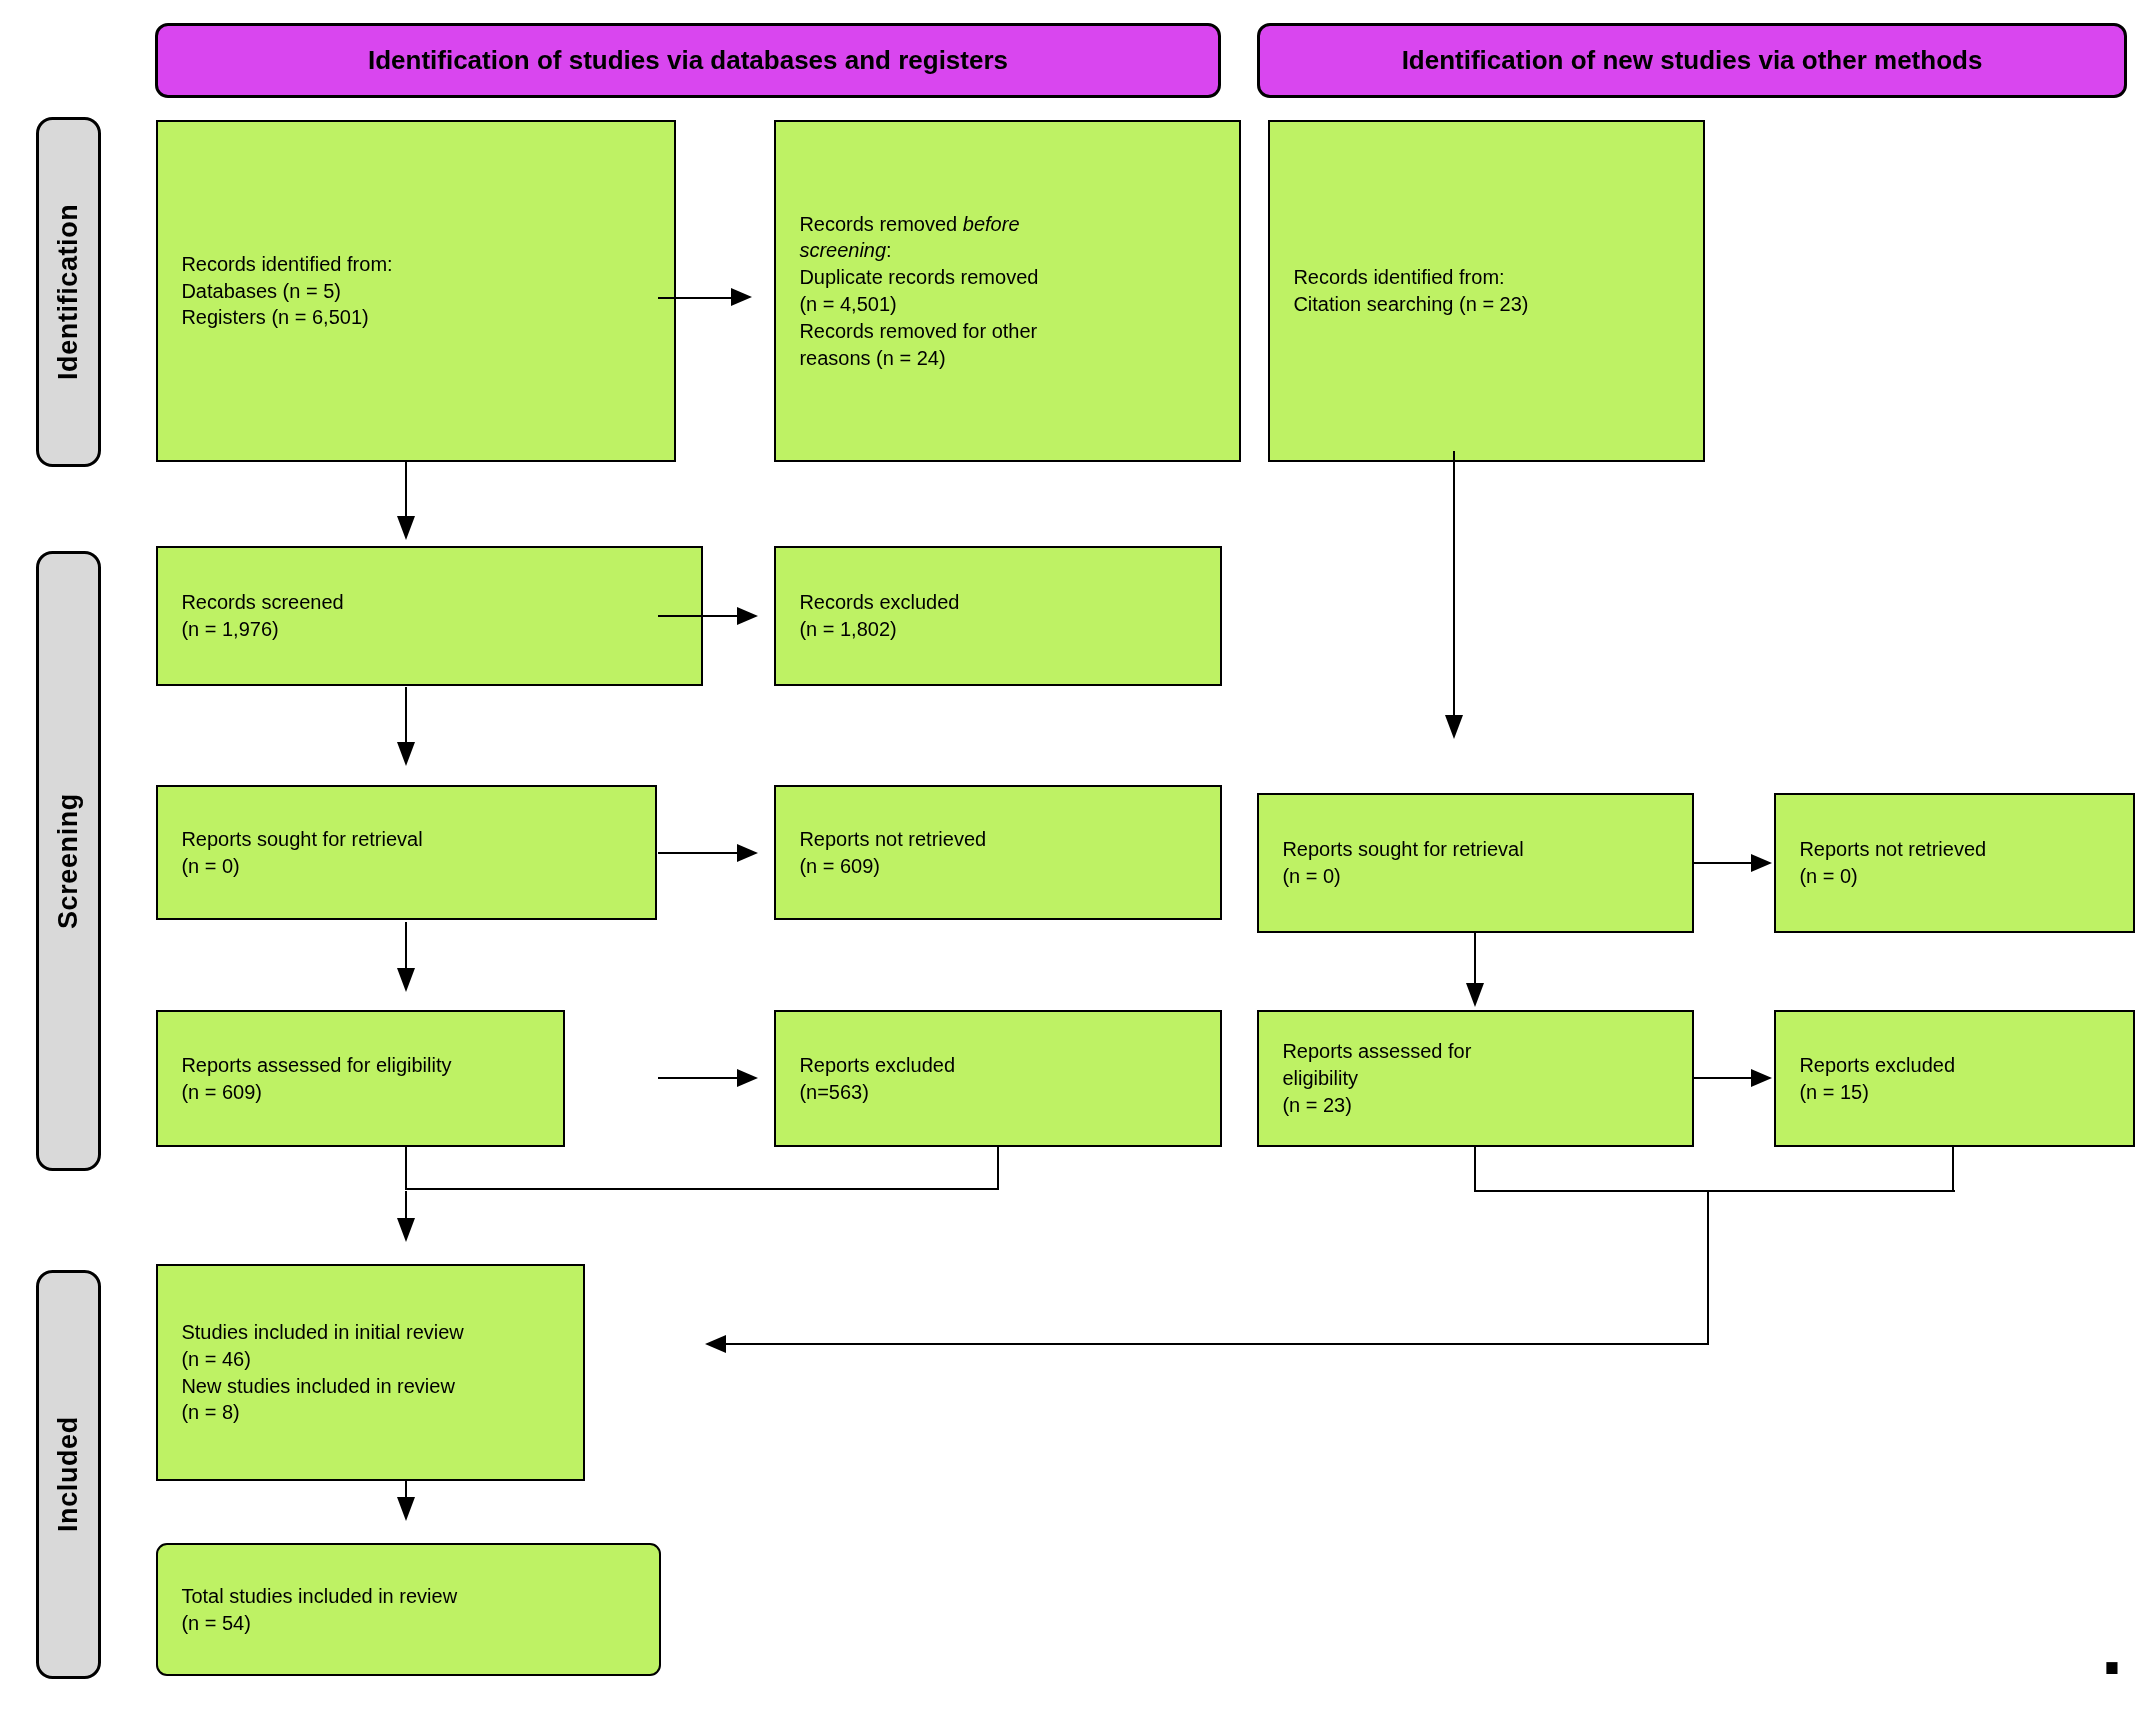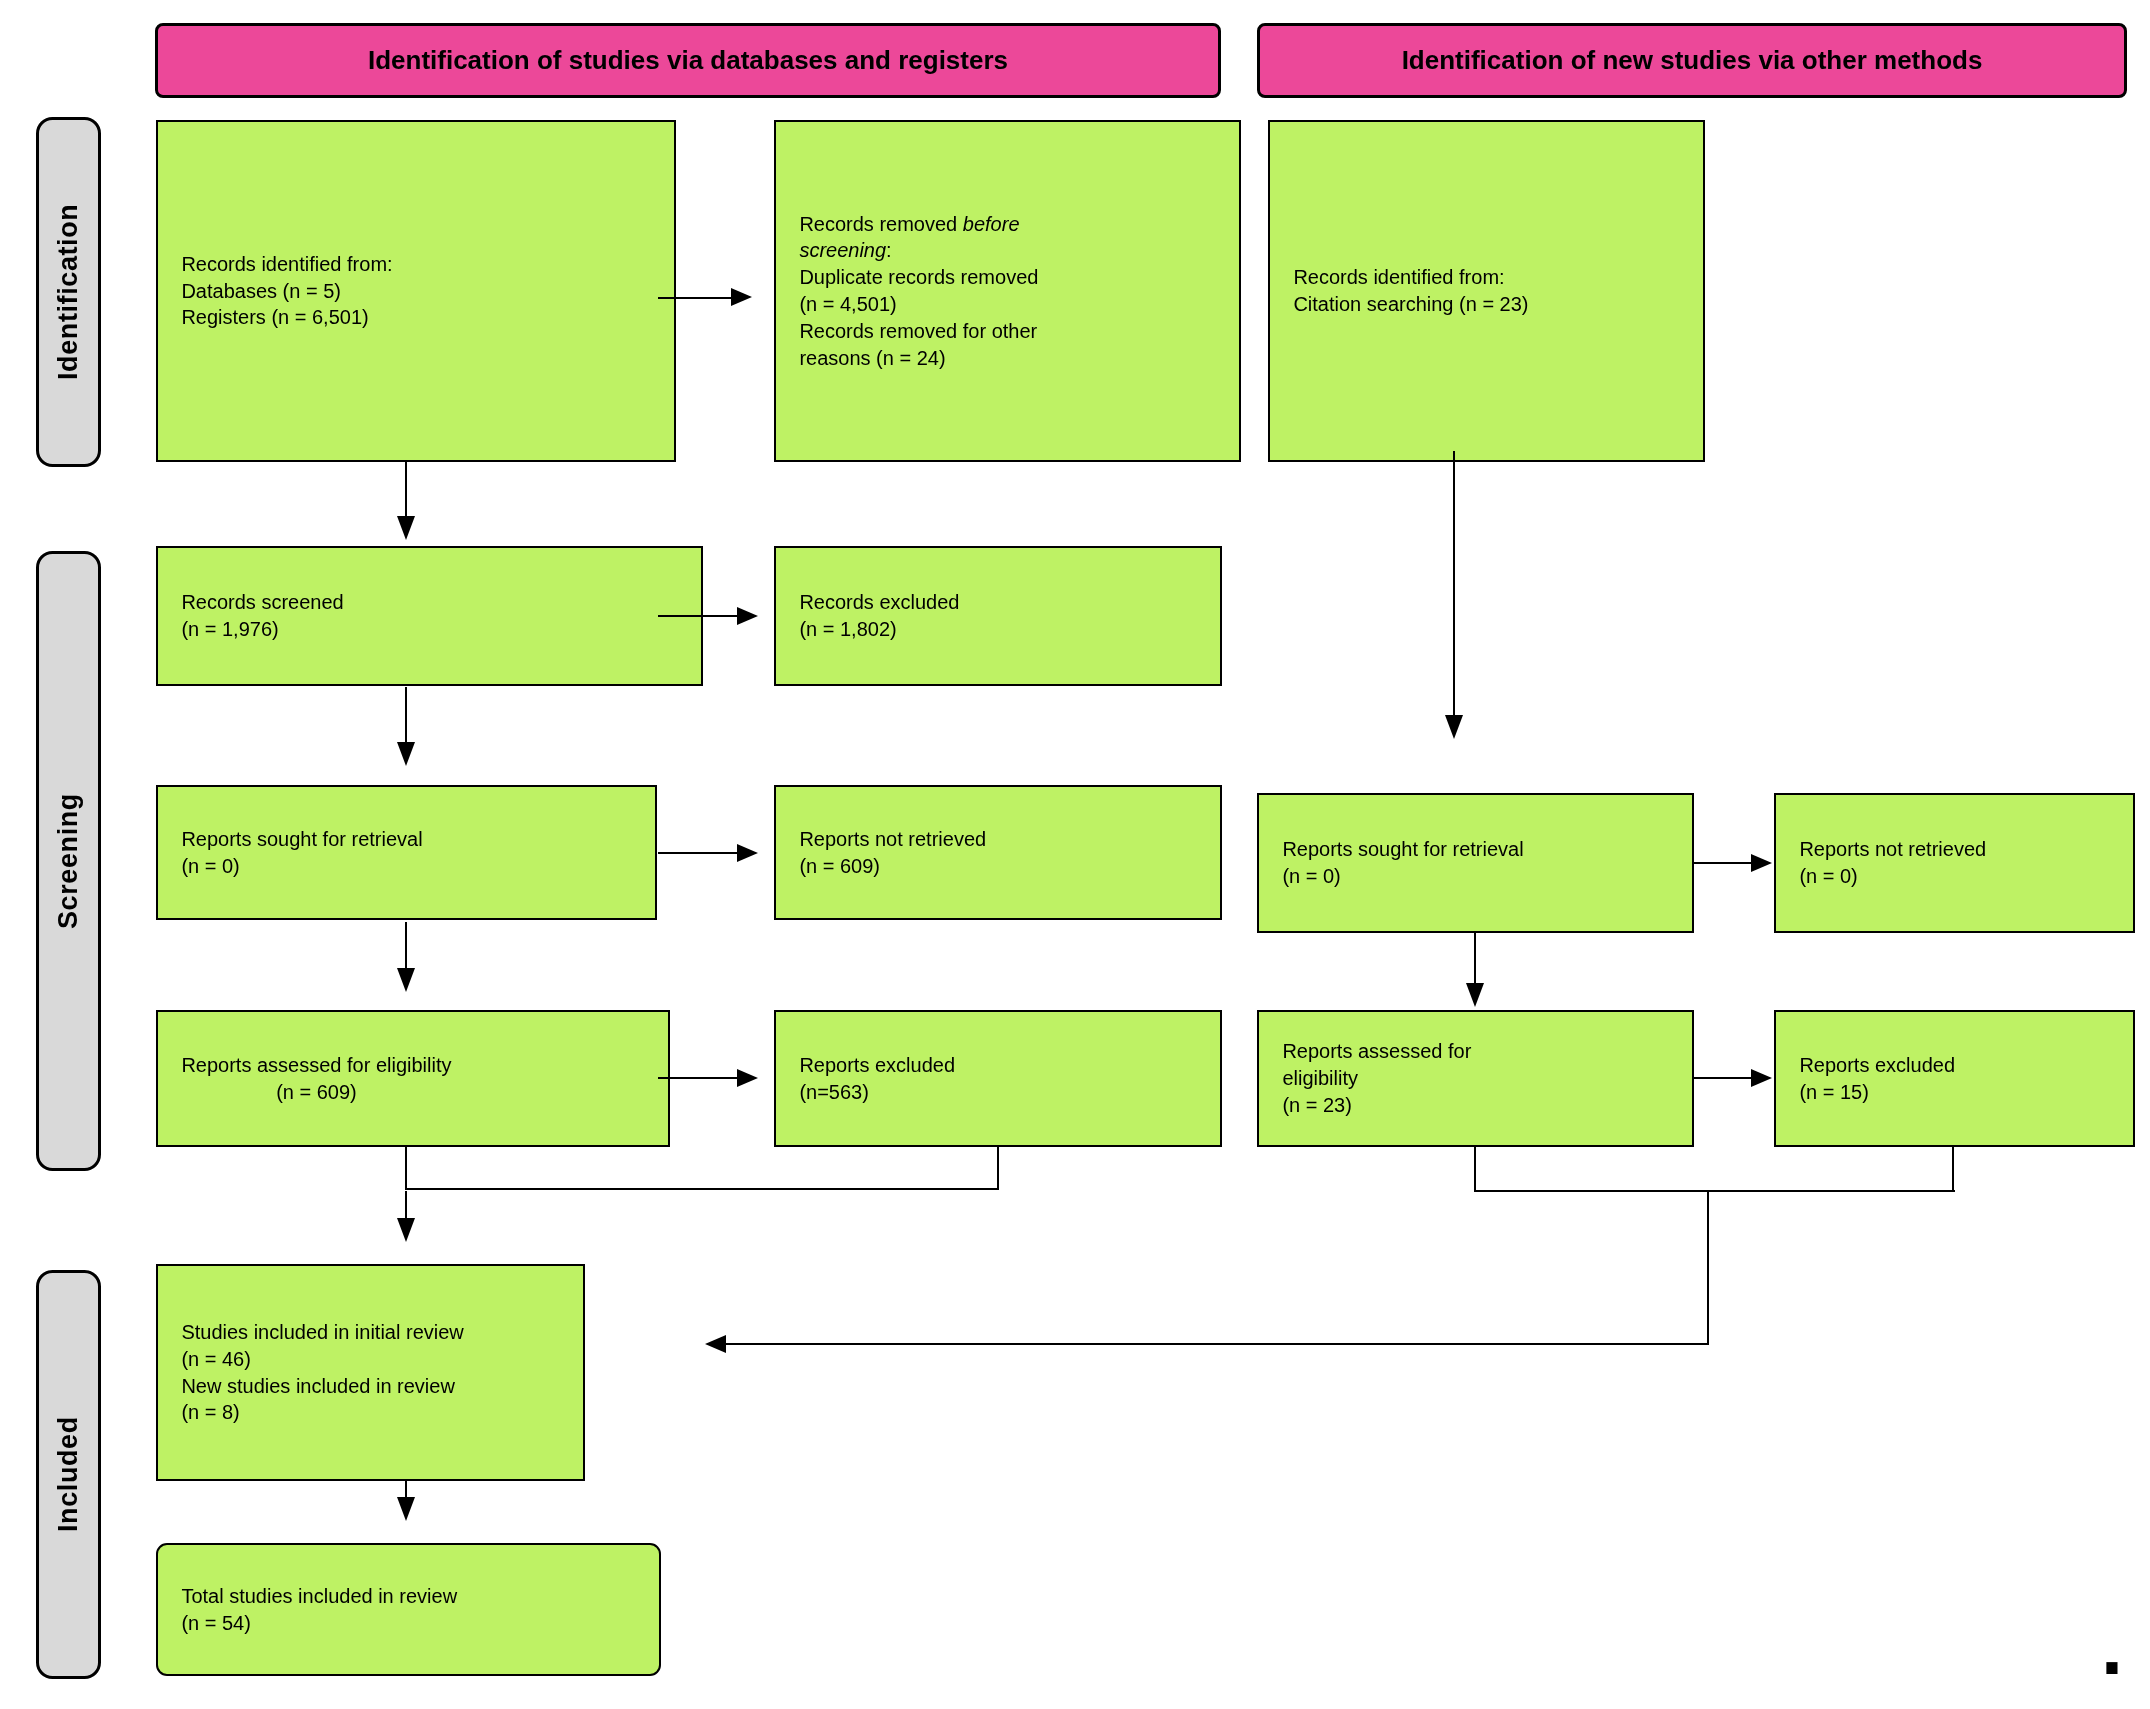--- a/index.html
+++ b/index.html
@@ -18,23 +18,23 @@
     border-radius:16.4px;
     display:flex; align-items:center; justify-content:center;
     font-weight:bold; font-size:27px;
     box-sizing:border-box;
     writing-mode:vertical-rl;
     transform:rotate(180deg);
     letter-spacing:0.6px;
   }
   .header {
     position:absolute;
-    background:#ec4899;
+    background:#d946ef;
     border:3.5px solid #000;
-    border-radius:8px;
+    border-radius:13px;
     display:flex; align-items:center; justify-content:center;
     font-weight:bold; font-size:26px;
     box-sizing:border-box;
     text-align:center;
   }
   .box {
     position:absolute;
     background:#bef264;
     border:2.9px solid #000;
     display:flex; align-items:center;
@@ -90,21 +90,21 @@
 
   <div class="box" style="left:156px; top:785px; width:501px; height:135px;">Reports sought for retrieval
 (n = 0)</div>
   <div class="box" style="left:774px; top:785px; width:448px; height:135px;">Reports not retrieved
 (n = 609)</div>
   <div class="box" style="left:1257px; top:793px; width:437px; height:140px;">Reports sought for retrieval
 (n = 0)</div>
   <div class="box" style="left:1774px; top:793px; width:361px; height:140px;">Reports not retrieved
 (n = 0)</div>
 
-  <div class="box" style="left:156px; top:1010px; width:514px; height:137px;text-align:center;">Reports assessed for eligibility
+  <div class="box" style="left:156px; top:1010px; width:409px; height:137px;">Reports assessed for eligibility
 (n = 609)</div>
   <div class="box" style="left:774px; top:1010px; width:448px; height:137px;">Reports excluded
 (n=563)</div>
   <div class="box" style="left:1257px; top:1010px; width:437px; height:137px;">Reports assessed for
 eligibility
 (n = 23)</div>
   <div class="box" style="left:1774px; top:1010px; width:361px; height:137px;">Reports excluded
 (n = 15)</div>
 
   <div class="box" style="left:156px; top:1264px; width:429px; height:217px;">Studies included in initial review

